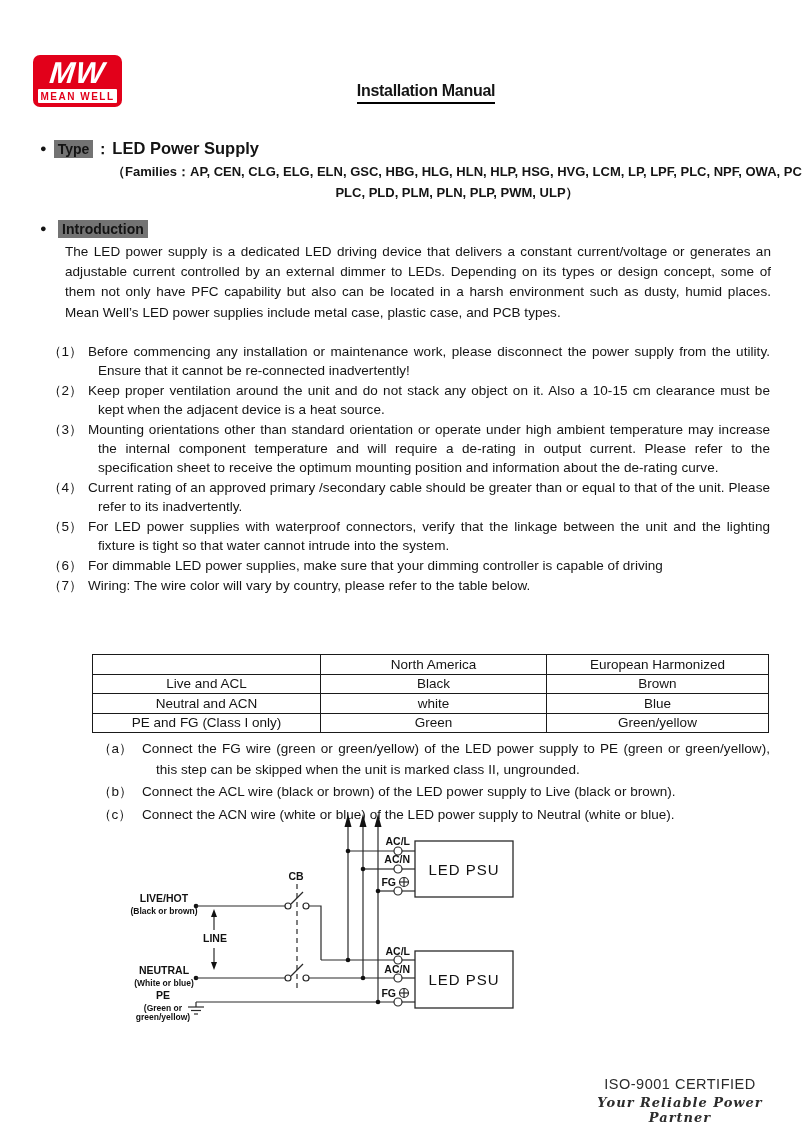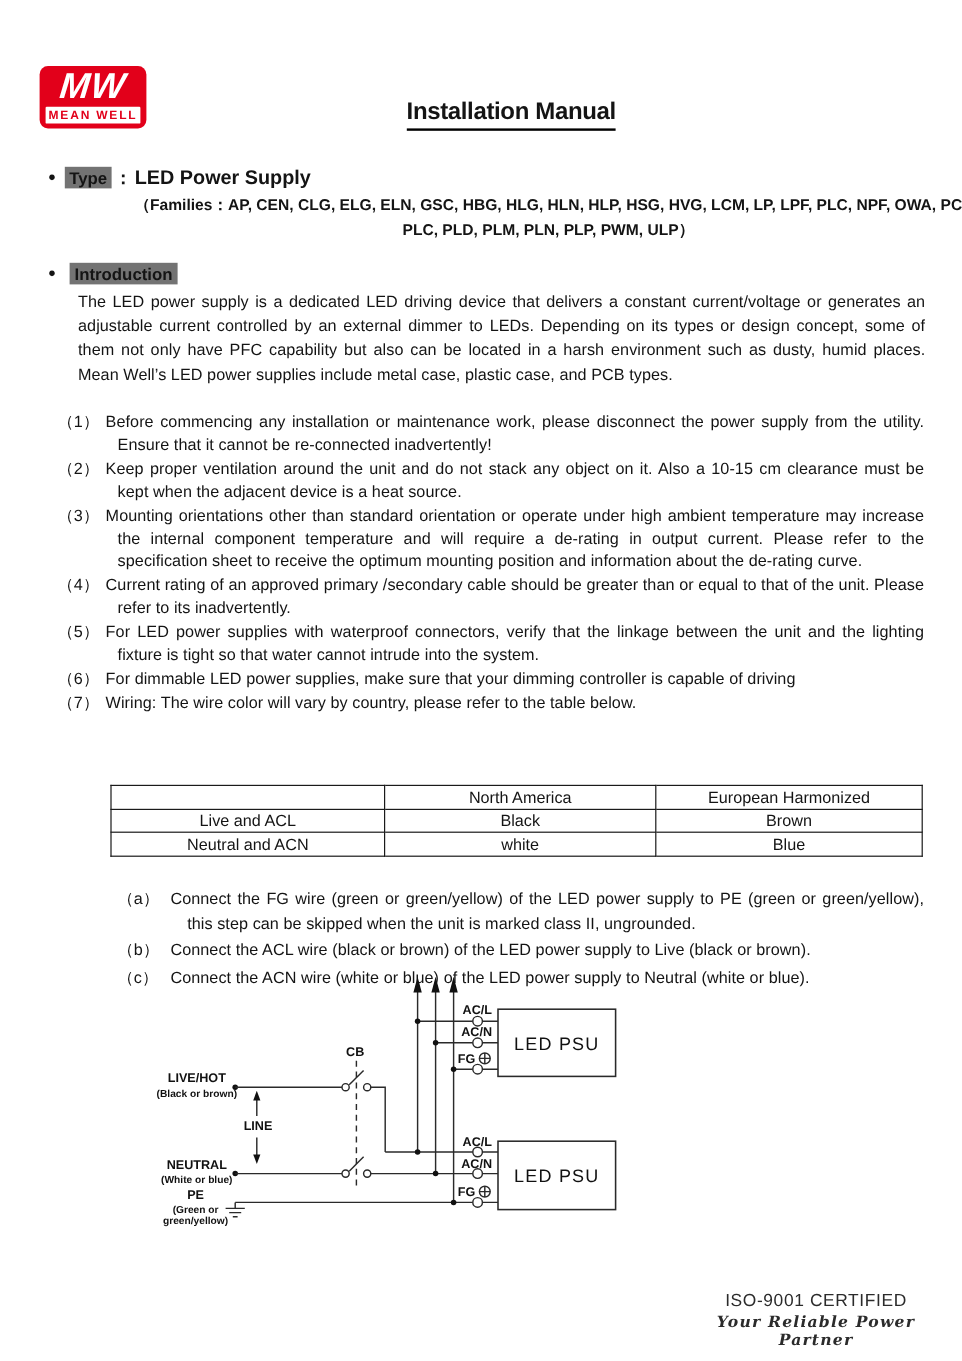--- a/index.html
+++ b/index.html
@@ -11,21 +11,21 @@
           background:#e2001a; border-radius:7px; }
   .logo-mw { position:absolute; top:1px; left:0; right:0; text-align:center;
              font-weight:bold; font-style:italic; font-size:30px; color:#fff;
              transform:skewX(-6deg); letter-spacing:1px; }
   .logo-band { position:absolute; left:5px; right:5px; bottom:4px; height:14px;
                background:#fff; color:#e2001a; font-weight:bold; font-size:10px;
                letter-spacing:1.5px; text-align:center; line-height:15px; border-radius:1px; }
 
   
   .title-wrap { position:absolute; left:50px; top:82px; width:752px; text-align:center; }
-  .title { display:inline-block; font-size:20px; font-weight:bold; letter-spacing:-0.3px;
+  .title { display:inline-block; font-size:16px; font-weight:bold; letter-spacing:-0.3px;
            border-bottom:2.5px solid #000; padding-bottom:2px; }
 
   
   .bullet { font-size:11px; margin-right:7px; position:relative; top:-2px; }
   .hl { background:#737373; font-weight:bold; font-size:14px; padding:1px 4px; }
   .sec { position:absolute; left:40px; width:730px; }
   .body-text { font-size:13.5px; letter-spacing:0.05px; text-align:justify; }
 
   
   .sec-type { top:139px; }
@@ -165,20 +165,25 @@
         <tr>
           <td>Live and ACL</td>
           <td>Black</td>
           <td>Brown</td>
         </tr>
         <tr>
           <td>Neutral and ACN</td>
           <td>white</td>
           <td>Blue</td>
         </tr>
+        <tr>
+          <td>PE and FG (Class I only)</td>
+          <td>Green</td>
+          <td>Green/yellow</td>
+        </tr>
       </tbody>
   </table>
 </div>
 
 <div class="substeps">
   <div class="sub">
     <span class="snum">（a）</span><span class="stext">Connect the FG wire (green or green/yellow) of the LED power supply to PE (green or green/yellow), this step can be skipped when the unit is marked class II, ungrounded.</span>
   </div>
 
   <div class="sub">

